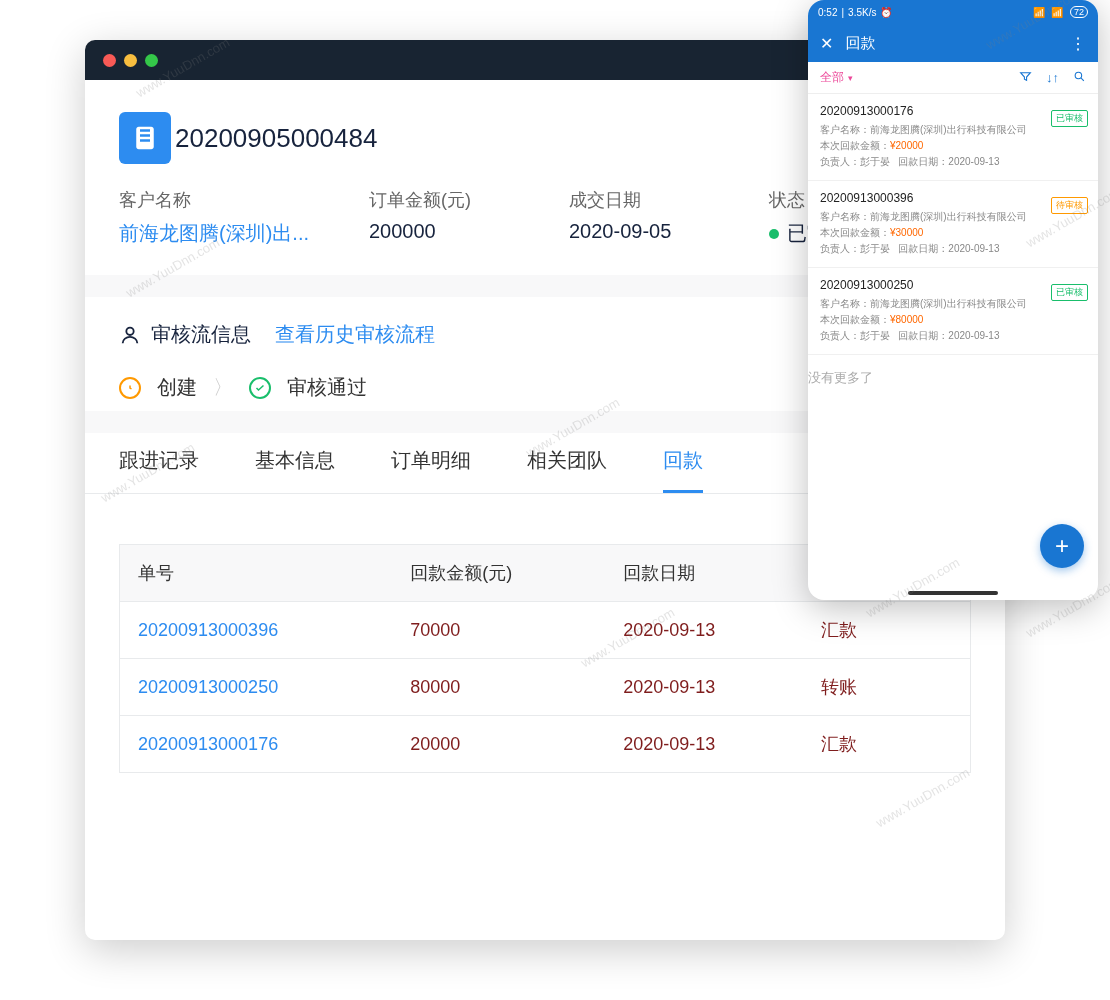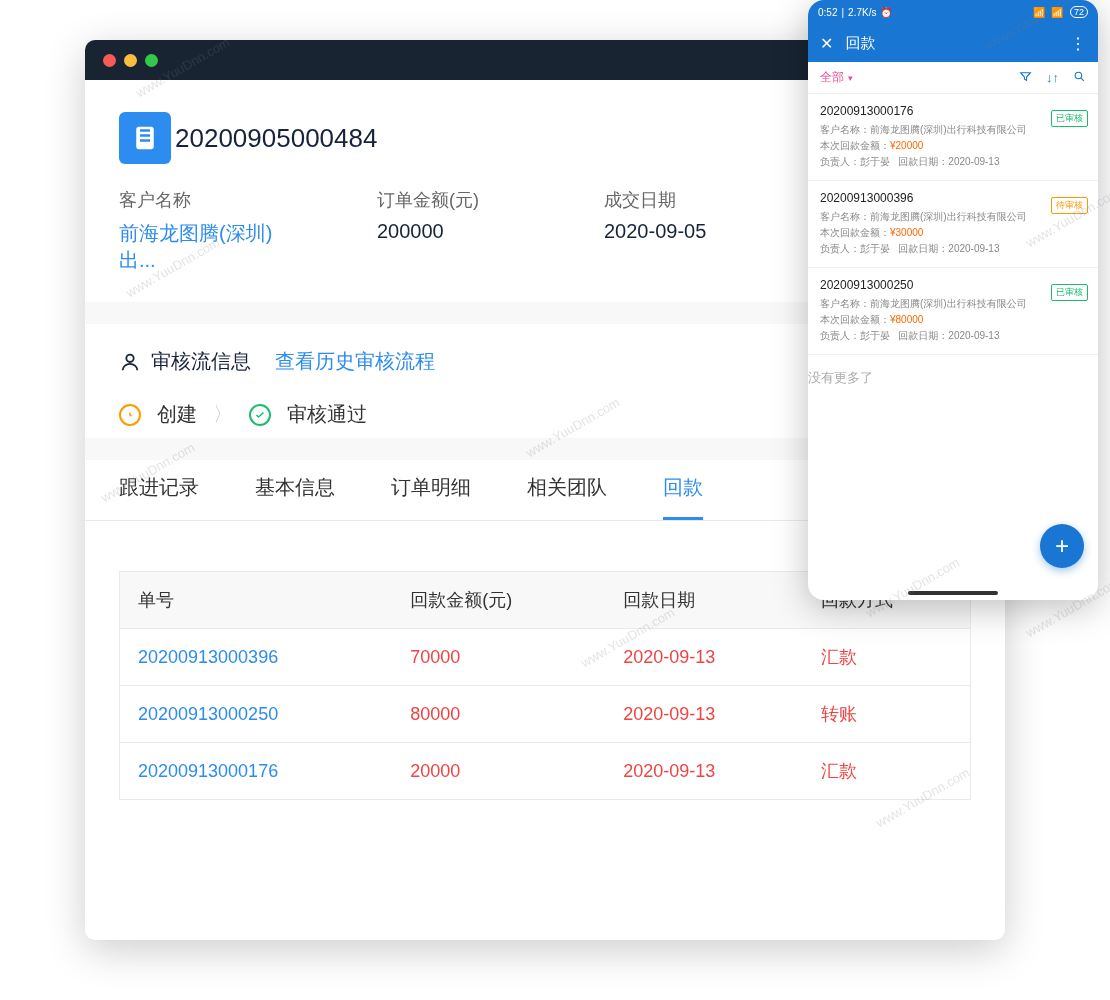--- a/index.html
+++ b/index.html
@@ -44,21 +44,21 @@
       width: 52px; height: 52px;
       background: #2d8cf0;
       border-radius: 6px;
       display: flex;
       align-items: center;
       justify-content: center;
     }
     .doc-icon svg { width: 30px; height: 30px; fill: #fff; }
     .doc-title { font-size: 26px; font-weight: 500; color: #17233d; }
 
-    .info-grid { display: flex; gap: 87px; margin-bottom: 28px; }
+    .info-grid { display: flex; gap: 60px; margin-bottom: 28px; }
     .info-col { display: flex; flex-direction: column; gap: 8px; min-width: 140px; }
     .info-label { font-size: 18px; color: #666; }
     .info-value { font-size: 20px; color: #17233d; }
     .info-value.link { color: #2d8cf0; cursor: pointer; }
     .status-row { display: flex; align-items: center; gap: 8px; font-size: 20px; color: #17233d; }
     .status-dot { width: 10px; height: 10px; border-radius: 50%; background: #19be6b; }
 
     .divider-band { height: 22px; background: #f8f8f9; margin: 0 -34px; }
 
     .approval-section { padding: 24px 0 10px 0; }
@@ -72,21 +72,21 @@
     .chevron { color: #ccc; }
 
     .tabs { display: flex; gap: 56px; border-bottom: 1px solid #e8eaec; margin: 0 -34px; padding: 14px 34px 0 34px; }
     .tab { font-size: 20px; color: #333; padding-bottom: 16px; cursor: pointer; }
     .tab.active { color: #2d8cf0; border-bottom: 3px solid #2d8cf0; }
 
     .table-wrap { padding-top: 50px; }
     table { width: 100%; border-collapse: collapse; border: 1px solid #e8eaec; }
     th, td { text-align: left; padding: 16px 18px; border-bottom: 1px solid #e8eaec; font-size: 18px; }
     th { background: #f8f8f9; color: #333; font-weight: 500; }
-    td { color: #ef4444; }
+    td { color: #7f1d1d; }
     td.link { color: #2d8cf0; cursor: pointer; }
 
     
     .mobile {
       position: absolute;
       right: 12px;
       top: 0px;
       width: 290px;
       height: 600px;
       background: #fff;
@@ -300,21 +300,21 @@
       </table>
     </div>
   </div>
 </div>
 
 <div class="mobile">
   <div class="m-statusbar">
     <div class="m-status-left">
       <span>0:52</span>
       <span>|</span>
-      <span>2.7K/s</span>
+      <span>3.5K/s</span>
       <span>⏰</span>
     </div>
     <div class="m-status-right">
       <span>📶</span>
       <span>📶</span>
       <span style="border:1px solid #fff;border-radius:6px;padding:0 3px;font-size:9px;"><span>72</span></span>
     </div>
   </div>
   <div class="m-header">
     <div class="m-header-left">

